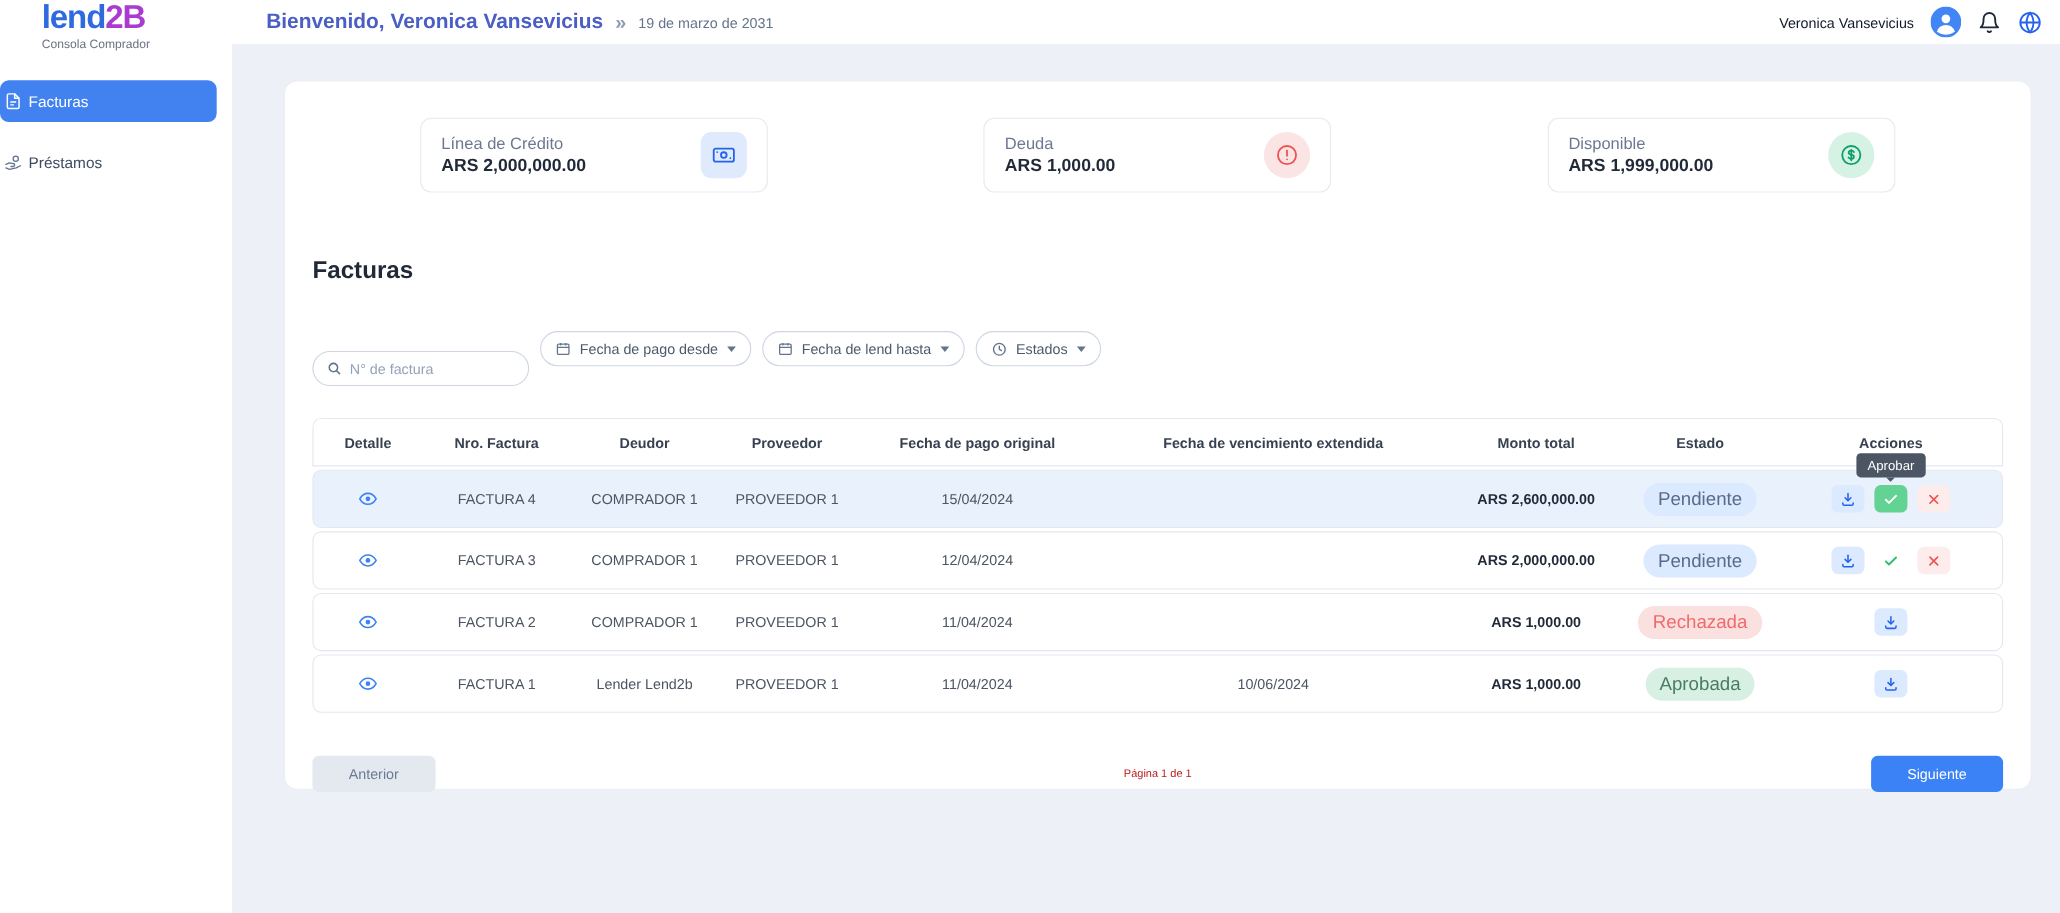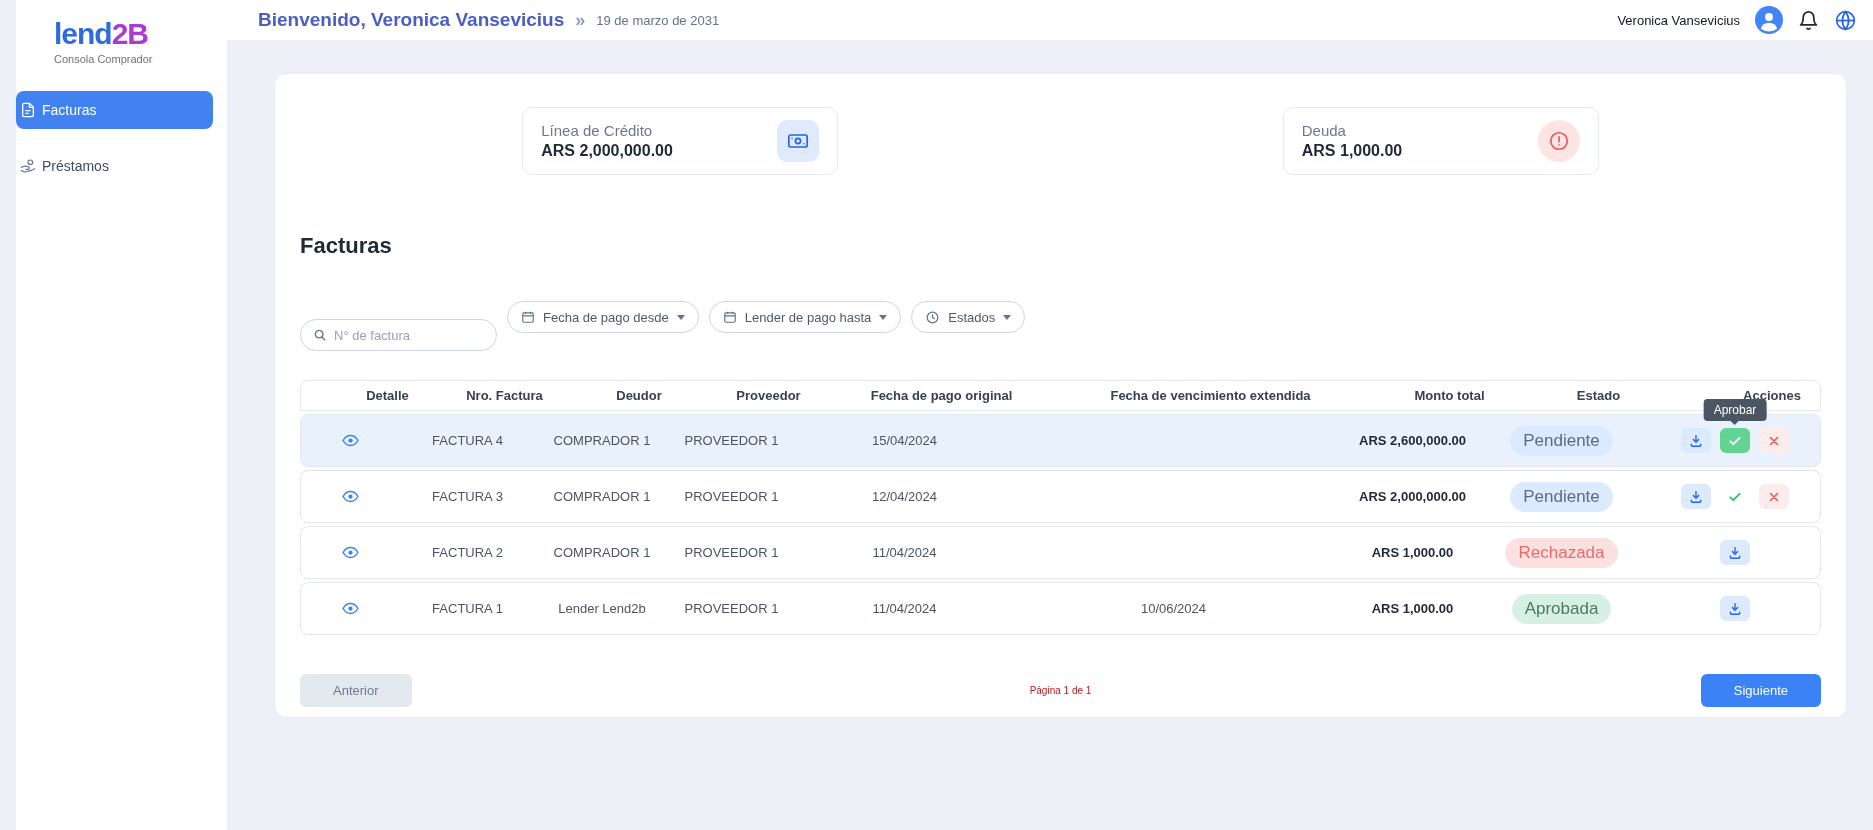--- a/index.html
+++ b/index.html
@@ -5,21 +5,21 @@
   * { margin:0; padding:0; box-sizing:border-box; }
   html,body { width:1873px; height:830px; }
   body {
     font-family:"Liberation Sans", sans-serif;
     background:#edf1f7;
     overflow:hidden;
   }
   .app { display:flex; width:1873px; height:830px; }
 
   
-  .sidebar { width:211px; height:830px; background:#fff; flex-shrink:0; padding-top:18px; z-index:3;margin-left:16px; }
+  .sidebar { width:211px; height:830px; background:#fff; flex-shrink:0; padding-top:0; z-index:3; }
   .logo-wrap { margin-left:38px; display:inline-block; }
   .logo { font-size:30px; font-weight:800; letter-spacing:-1px; line-height:1.05; }
   .logo-lend { color:#2f6be0; }
   .logo-2b { color:#a93bd0; }
   .logo-sub { font-size:11px; color:#6b7280; text-align:center; margin-top:3px; }
   .nav { margin-top:24px; display:flex; flex-direction:column; gap:18px; }
   .nav-item { display:flex; align-items:center; gap:6px; height:38px; padding:0 8px 0 4px; margin-right:14px;
               border-radius:8px; font-size:14px; color:#3f4c63; cursor:pointer; }
   .nav-item.active { background:#4182f0; color:#fff; }
   .nav-icon { display:flex; align-items:center; }
@@ -59,21 +59,21 @@
                 border:1px solid #cdd6e1; border-radius:999px; padding:0 12px;margin-top:36px; }
   .search-box input { border:none; outline:none; width:100%; font-size:13px; color:#334155; font-family:inherit; background:transparent; }
   .search-box input::placeholder { color:#94a3b8; }
   .filter-btn { display:flex; align-items:center; gap:8px; height:32px; background:#fff; cursor:pointer;
                 border:1px solid #cdd6e1; border-radius:999px; padding:0 13px; font-size:13px; color:#4b5a6b; font-family:inherit; }
   .caret { width:0; height:0; border-left:4px solid transparent; border-right:4px solid transparent; border-top:5px solid #64748b; margin-top:1px; }
 
   
   .table { margin-top:29px; }
   .thead, .trow { display:grid; grid-template-columns:99px 135px 134px 125px 221px 317px 161px 137px 210px; align-items:center; }
-  .thead { height:31px; border:1px solid #e3e8f0; border-radius:8px 8px 0 0; margin-bottom:3px;padding-left:37px; }
+  .thead { height:44px; border:1px solid #e3e8f0; border-radius:8px 8px 0 0; margin-bottom:3px; }
   .th { text-align:center; font-size:13px; font-weight:600; color:#374151; }
   .trow { height:53px; border:1px solid #e3e8f0; border-radius:8px; margin-bottom:3px; background:#fff; }
   .trow.highlight { background:#e9f1fd; }
   .td { display:flex; align-items:center; justify-content:center; font-size:13px; color:#4b5563; text-align:center; }
   .monto { font-weight:700; color:#1f2937; }
   .eye-btn { background:none; border:none; cursor:pointer; display:flex; align-items:center; }
 
   .badge { padding:5px 13px; border-radius:999px; font-size:17px; }
   .badge-blue { background:#dbeafe; color:#5a6b89; }
   .badge-red { background:#fbe0e0; color:#f16a6a; }
@@ -192,20 +192,33 @@
     </div>
     <div class="chip chip-red">
                 <svg viewBox="0 0 24 24" width="22" height="22" fill="none" stroke="#f05252" stroke-width="1.8" stroke-linecap="round">
                   <circle cx="12" cy="12" r="9"></circle>
                   <path d="M12 7.5v5.2"></path>
                   <path d="M12 16.2v.01"></path>
                 </svg>
               </div>
   </div>
 
+  <div class="stat-card">
+    <div class="stat-text">
+      <div class="stat-label">Disponible</div>
+      <div class="stat-value">ARS 1,999,000.00</div>
+    </div>
+    <div class="chip chip-green">
+                <svg viewBox="0 0 24 24" width="22" height="22" fill="none" stroke="#0e9f6e" stroke-width="1.8" stroke-linecap="round">
+                  <circle cx="12" cy="12" r="9"></circle>
+                  <path d="M12 6.8v10.4"></path>
+                  <path d="M14.6 9c-.5-.9-1.5-1.4-2.6-1.4-1.5 0-2.6.8-2.6 2 0 2.7 5.2 1.4 5.2 4.1 0 1.2-1.1 2.1-2.6 2.1-1.2 0-2.3-.6-2.8-1.5"></path>
+                </svg>
+              </div>
+  </div>
 </div>
 
         <h2 class="section-title">Facturas</h2>
 
         <div class="filters">
           <div class="search-box">
             <span style="display:flex;">
               <svg viewBox="0 0 24 24" width="14" height="14" fill="none" stroke="#64748b" stroke-width="2.4" stroke-linecap="round">
                   <circle cx="10.5" cy="10.5" r="6.5"></circle>
                   <path d="M20 20l-4.6-4.6"></path>
@@ -225,21 +238,21 @@
             <span class="caret"></span>
           </button>
 
           <button class="filter-btn">
             <span style="display:flex;">
               <svg viewBox="0 0 24 24" width="14" height="14" fill="none" stroke="#64748b" stroke-width="2">
                   <rect x="3" y="5" width="18" height="16" rx="2"></rect>
                   <path d="M16 3v4M8 3v4M3 10h18"></path>
                 </svg>
             </span>
-            <span>Lender de pago hasta</span>
+            <span>Fecha de lend hasta</span>
             <span class="caret"></span>
           </button>
 
           <button class="filter-btn">
             <span style="display:flex;">
               <svg viewBox="0 0 24 24" width="15" height="15" fill="none" stroke="#64748b" stroke-width="2" stroke-linecap="round">
                   <circle cx="12" cy="12" r="8.5"></circle>
                   <path d="M12 7.5V12l3 2"></path>
                 </svg>
             </span>

